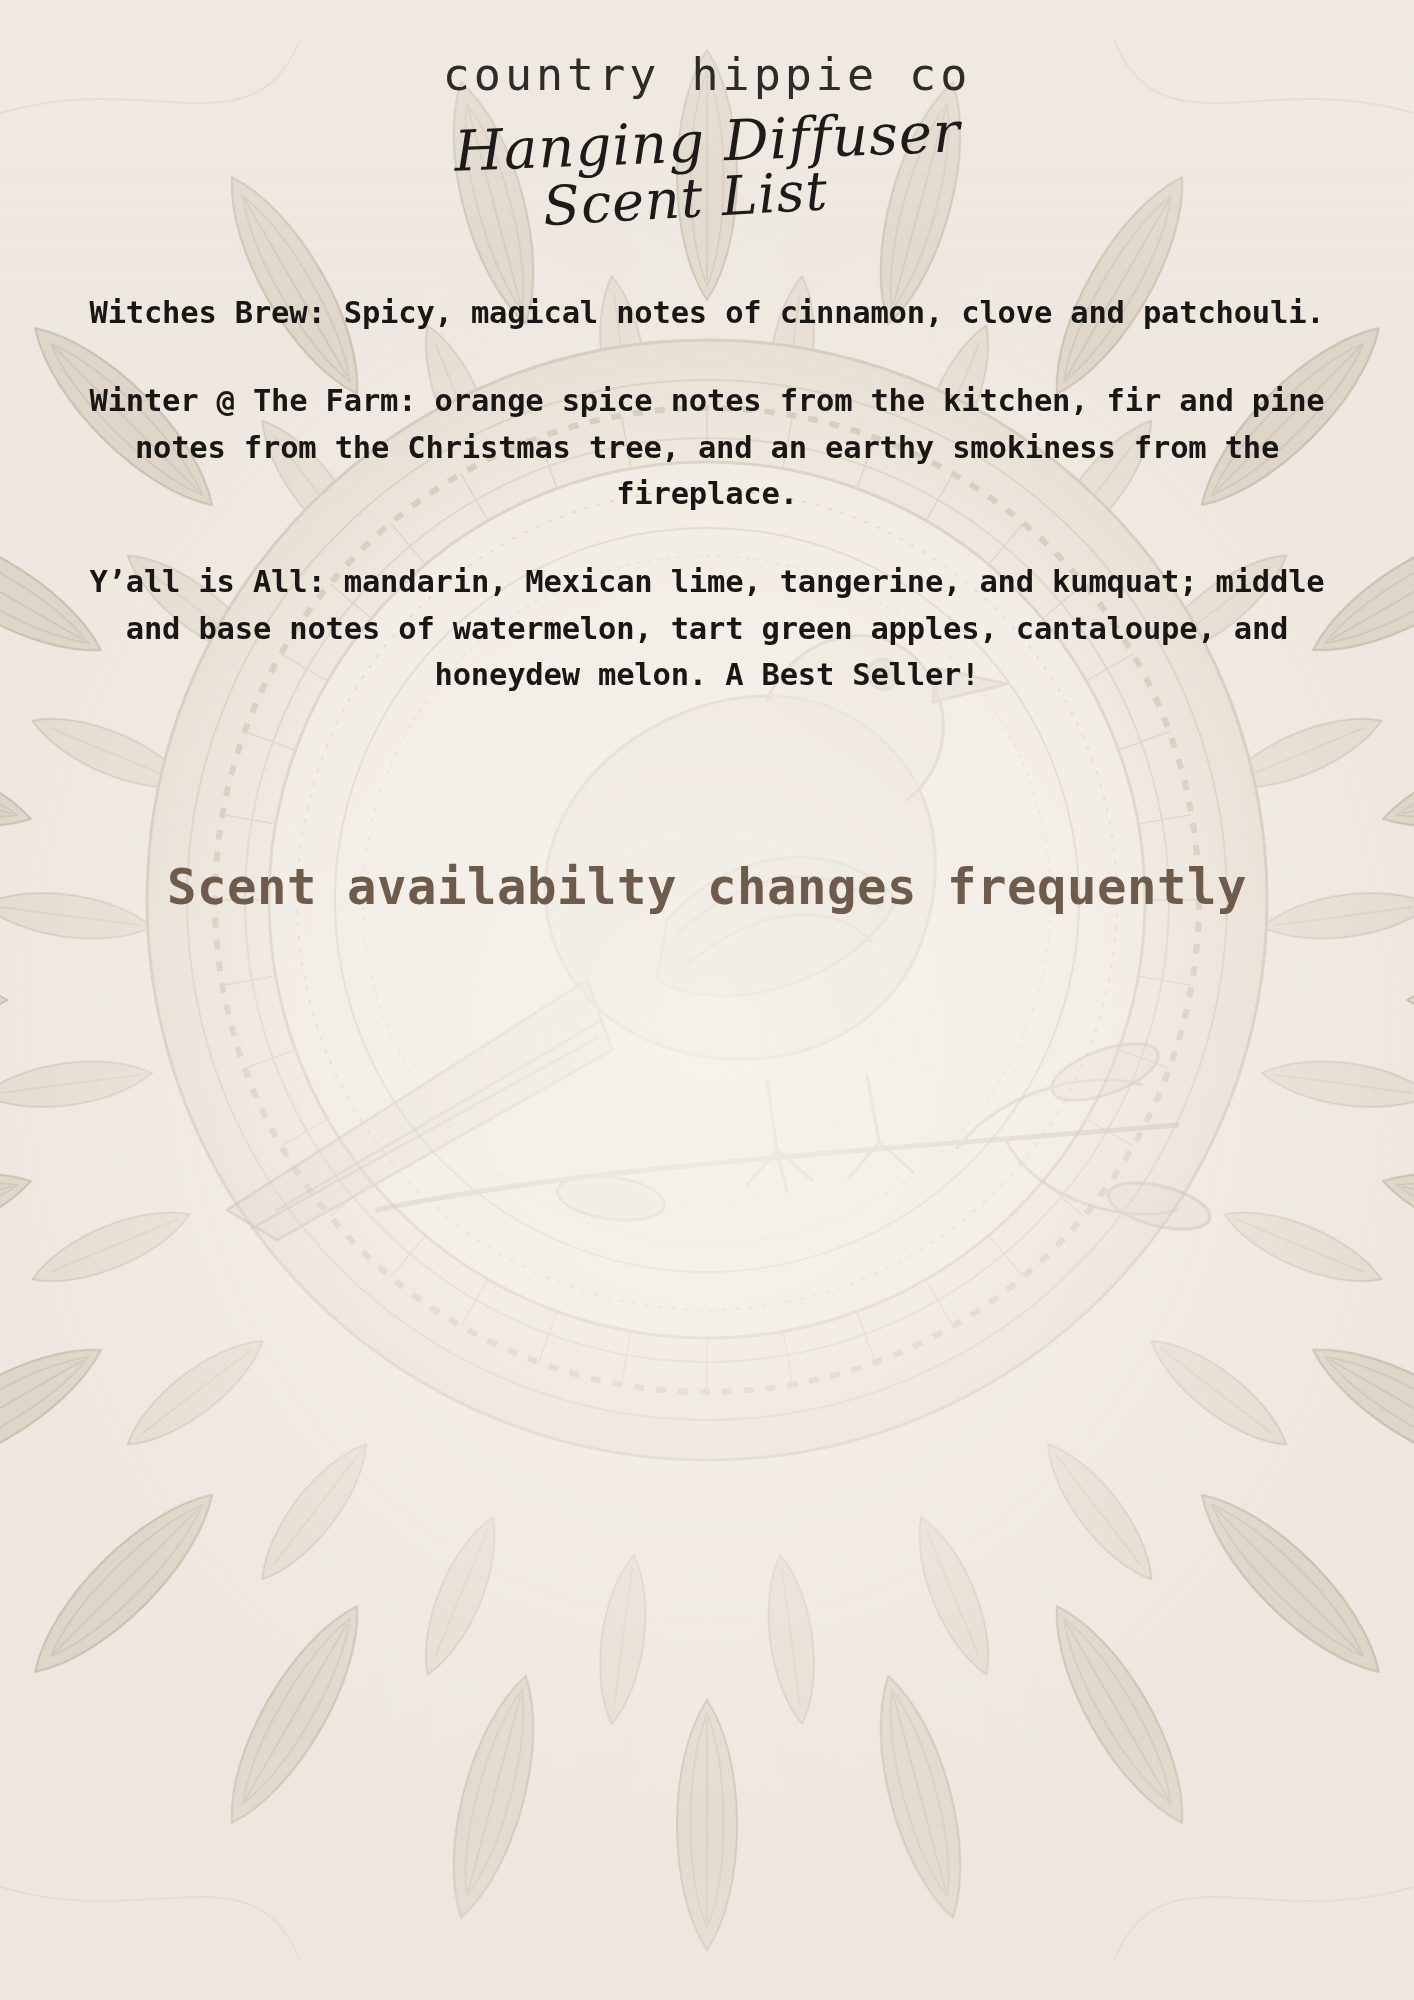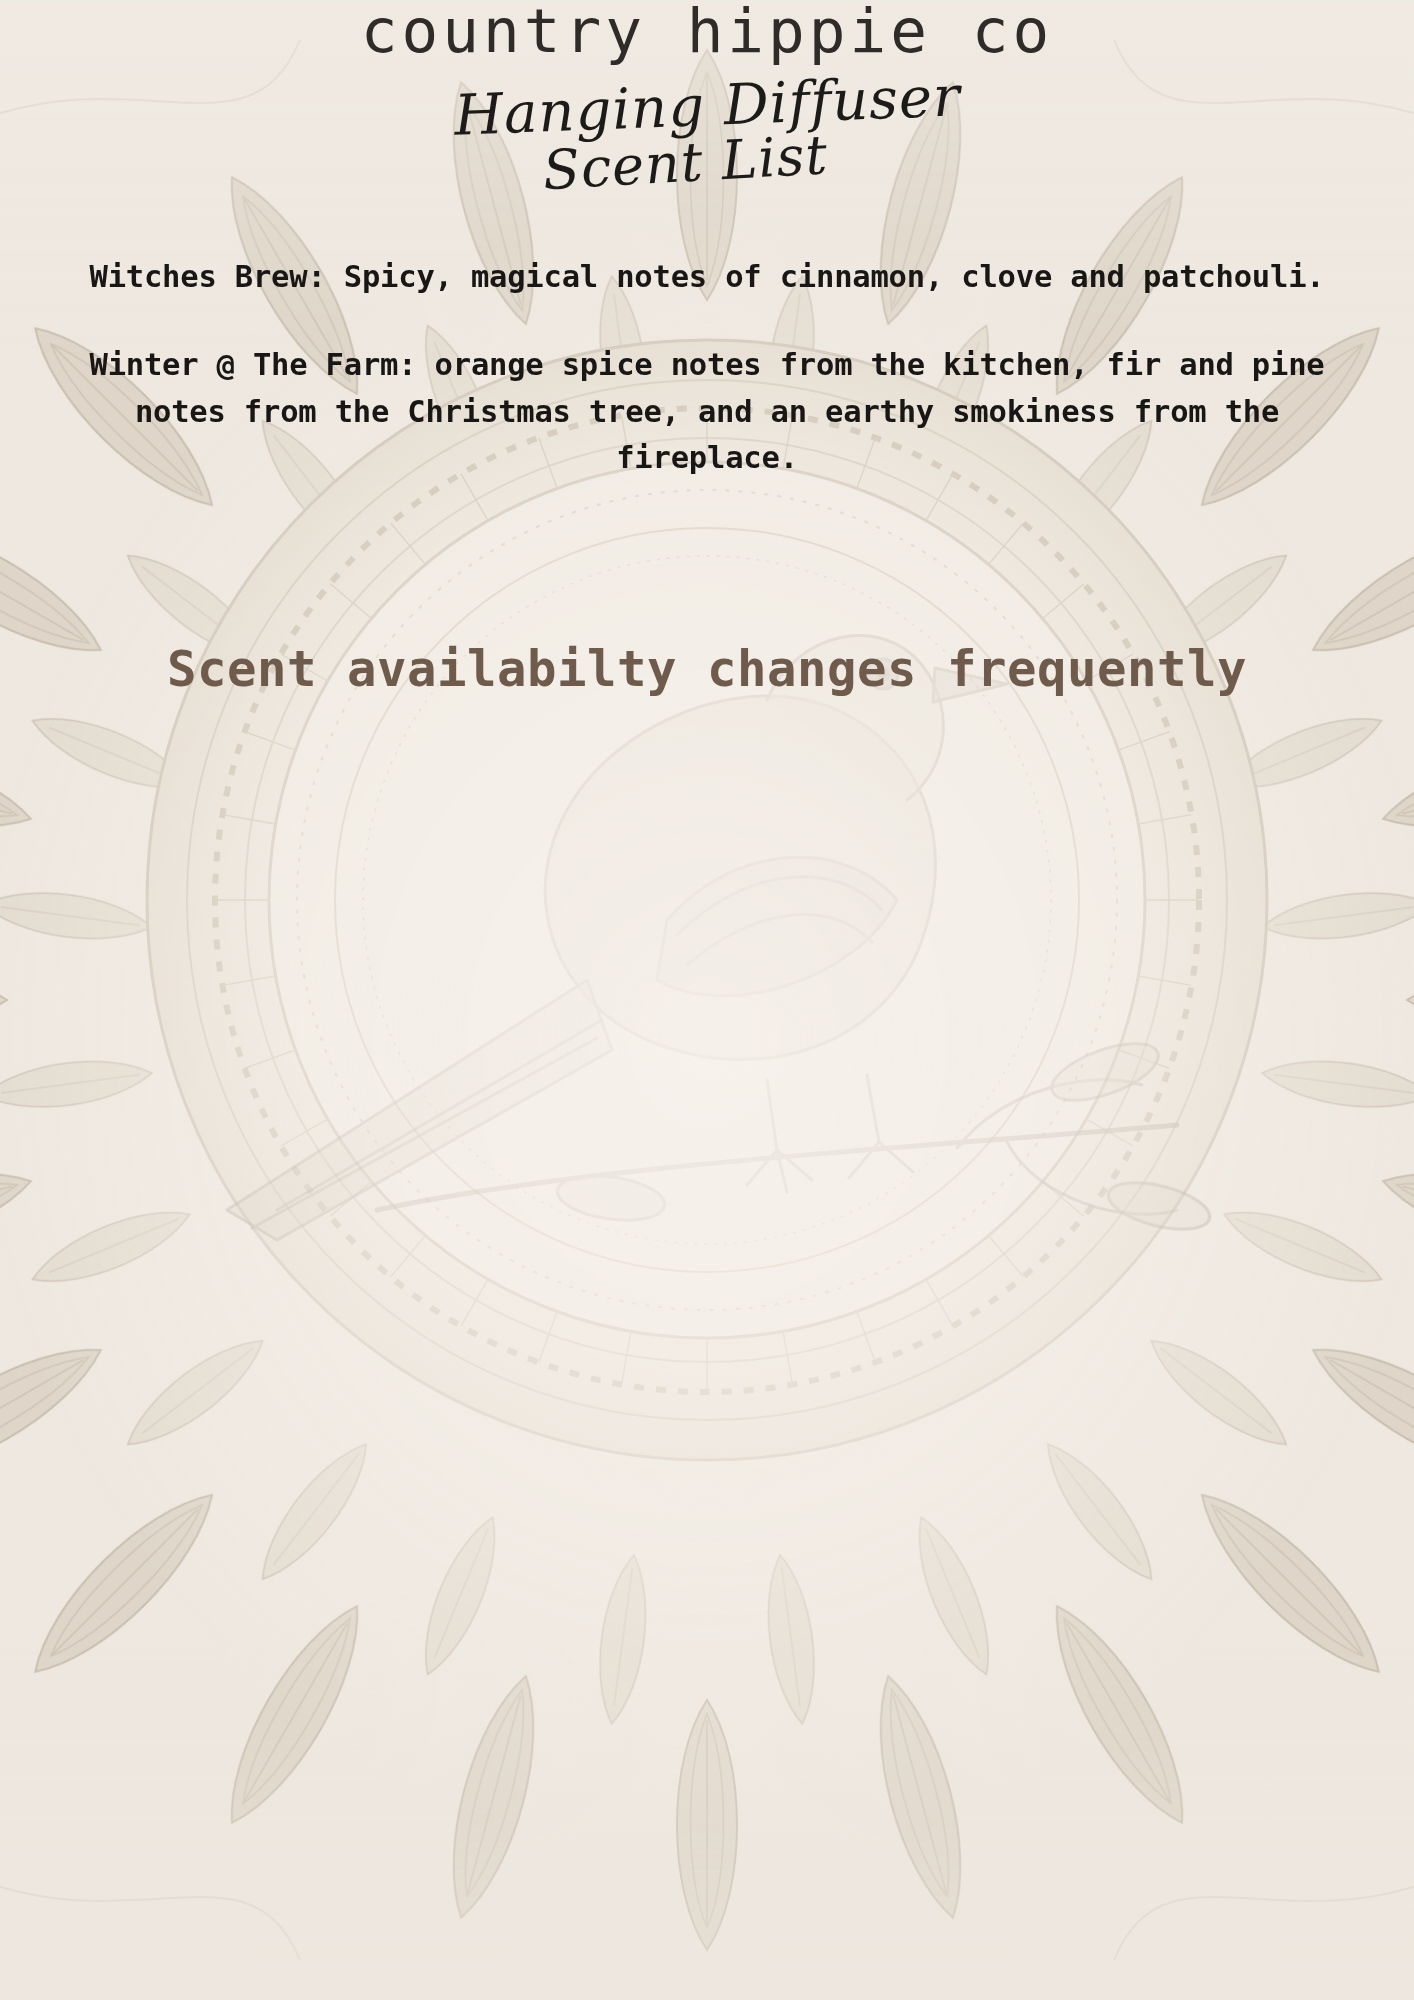--- a/index.html
+++ b/index.html
@@ -41,22 +41,23 @@
   
   .page {
     position: absolute;
     inset: 0;
     display: flex;
     flex-direction: column;
     align-items: center;
   }
 
   .brand {
+    margin-top: 52px;
     font-family: "DejaVu Sans Mono", monospace;
-    font-size: 61px;
+    font-size: 45px;
     letter-spacing: 4px;
     color: #2e2b28;
     font-weight: 400;
     line-height: 1;
     text-align: center;
   }
 
   .script-title {
     margin-top: 18px;
     text-align: center;
@@ -285,17 +286,18 @@
   <div class="brand">country hippie co</div>
 
   <div class="script-title">
     <span class="script-line-1">Hanging Diffuser</span>
     <span class="script-line-2">Scent List</span>
   </div>
 
   <div class="scents">
     <p class="scent-block">Witches Brew: Spicy, magical notes of cinnamon, clove and patchouli.</p>
     <p class="scent-block">Winter @ The Farm:  orange spice notes from the kitchen, fir and pine notes from the Christmas tree, and an earthy smokiness from the fireplace.</p>
+    <p class="scent-block">Y’all is All: mandarin, Mexican lime, tangerine, and kumquat; middle and base notes of watermelon, tart green apples, cantaloupe, and honeydew melon. A Best Seller!</p>
   </div>
 
   <div class="footnote">Scent availabilty changes frequently</div>
 
 </div>
 
 </body></html>

